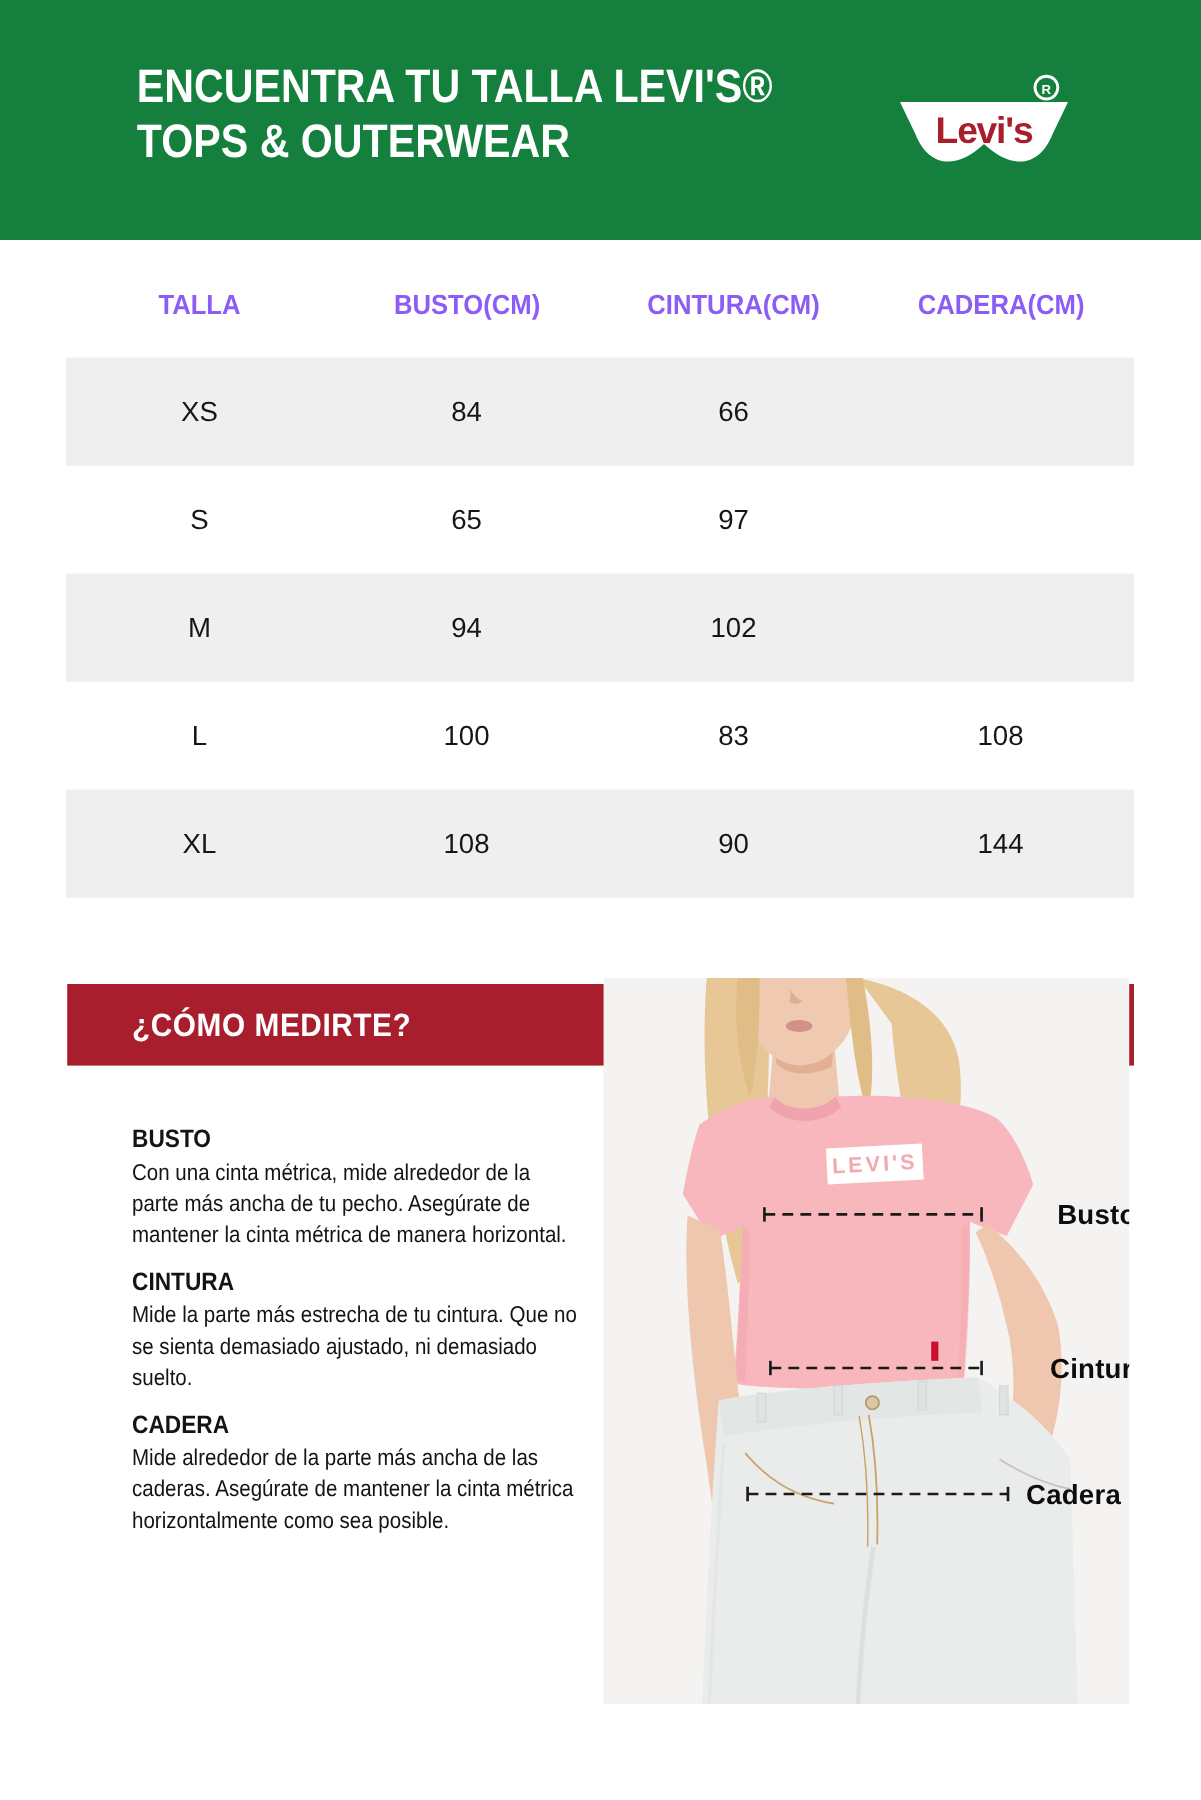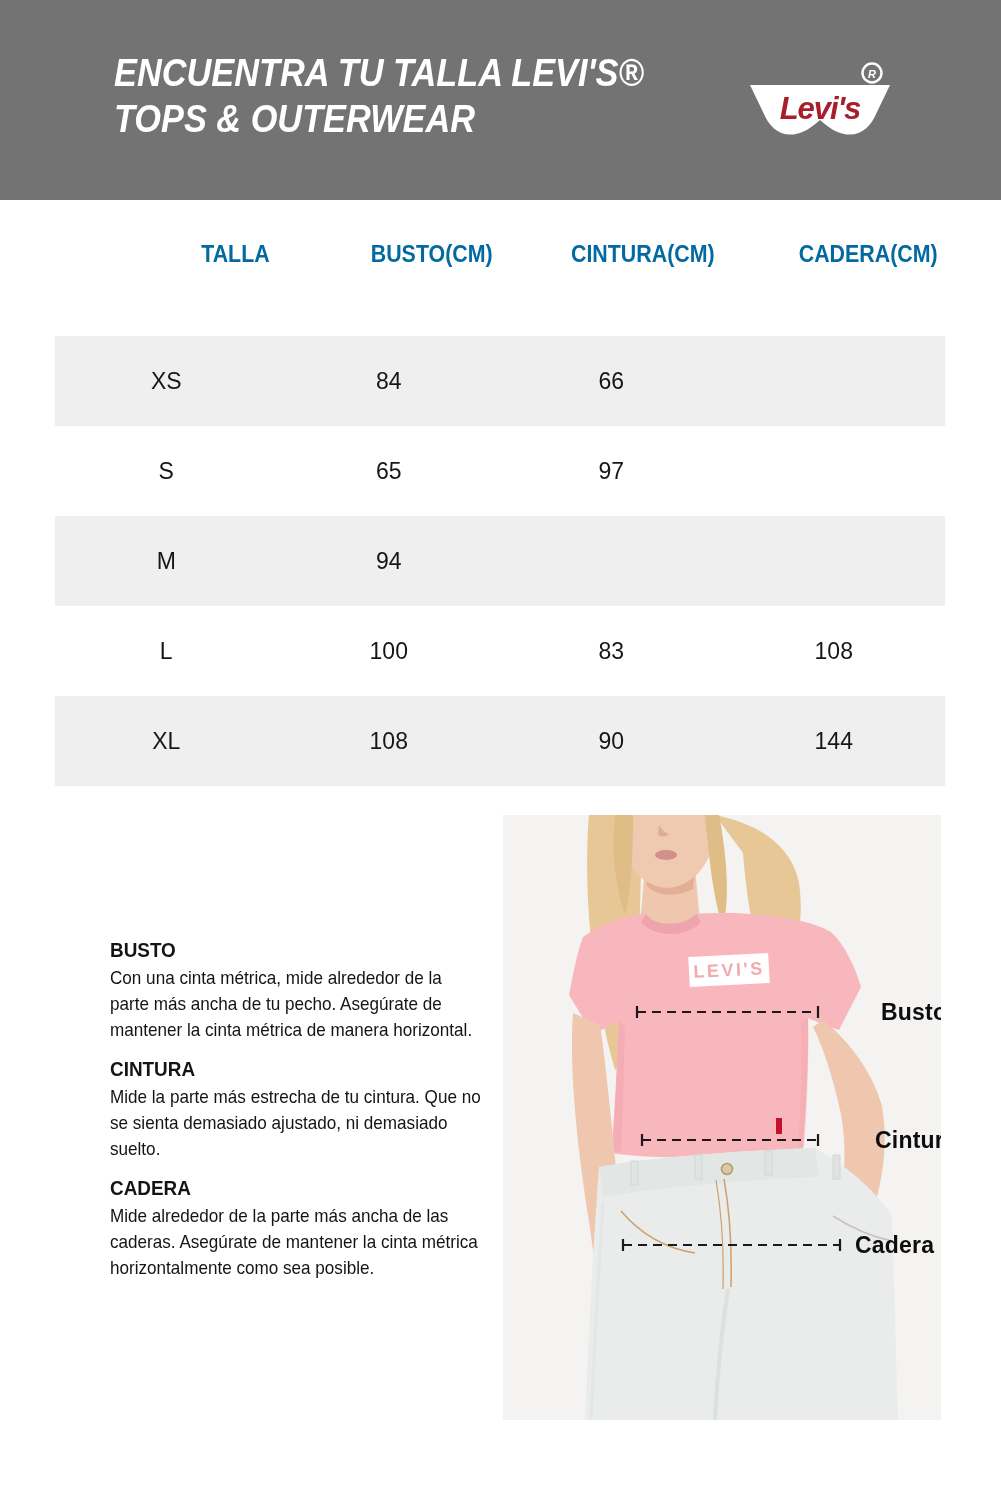--- a/index.html
+++ b/index.html
@@ -1,31 +1,31 @@
 <!DOCTYPE html>
 <html><head>
 <meta charset="utf-8">
 <style>
   html,body { margin:0; padding:0; background:#ffffff; }
   #canvas {
     position:relative; width:1001px; height:1500px; overflow:hidden;
     background:#ffffff; font-family:"Liberation Sans", sans-serif; color:#111;
   }
   
-  .banner-top { position:absolute; left:0; top:0; width:1001px; height:200px; background:#737373;font-style:italic; }
+  .banner-top { position:absolute; left:0; top:0; width:1001px; height:200px; background:#15803d; }
   .title-block { position:absolute; left:114px; top:50px; color:#fff; font-weight:bold;
                  font-size:39px; line-height:46px; letter-spacing:0px;
                  transform:scaleX(.88); transform-origin:0 0; white-space:nowrap; }
   .logo-wrap { position:absolute; left:745px; top:58px; width:150px; height:95px; }
   
   .col-headers { position:absolute; left:55px; top:210px; width:890px; height:88px;
                  display:grid; grid-template-columns:repeat(4,1fr); align-items:center;
-                 text-align:right; font-weight:bold; font-size:23px; color:#0369a1; }
+                 text-align:center; font-weight:bold; font-size:23px; color:#8b5cf6; }
   .col-headers span { display:inline-block; transform:scaleX(.93); }
-  .table-rows { position:absolute; left:55px; top:298px; width:890px;margin-top:38px; }
+  .table-rows { position:absolute; left:55px; top:298px; width:890px; }
   .size-row { height:90px; display:grid; grid-template-columns:repeat(4,1fr);
               align-items:center; text-align:center; font-size:23px; color:#161616; }
   .size-row.alt { background:#EFEFEF; }
   
   .medirte-banner { position:absolute; left:56px; top:820px; width:889px; height:68px;
                     background:#A91E2C; z-index:0; }
   .medirte-title { position:absolute; left:54px; top:0; height:68px; line-height:68px;
                    color:#fff; font-weight:bold; font-size:27px; letter-spacing:.5px;
                    transform:scaleX(.92); transform-origin:0 0; white-space:nowrap; }
   
@@ -78,35 +78,39 @@
       <span>66</span>
     </div>
     <div class="size-row">
       <span>S</span>
       <span>65</span>
       <span>97</span>
     </div>
     <div class="size-row alt">
       <span>M</span>
       <span>94</span>
+      <span>102</span>
     </div>
     <div class="size-row">
       <span>L</span>
       <span>100</span>
       <span>83</span>
       <span>108</span>
     </div>
     <div class="size-row alt">
       <span>XL</span>
       <span>108</span>
       <span>90</span>
       <span>144</span>
     </div>
   </div>
 
+  <div class="medirte-banner">
+    <div class="medirte-title">¿CÓMO MEDIRTE?</div>
+  </div>
 
   <div class="instructions">
     <div class="section">
       <p class="sec-heading">BUSTO</p>
       <p class="sec-body">Con una cinta métrica, mide alrededor de la parte más ancha de tu pecho. Asegúrate de mantener la cinta métrica de manera horizontal.</p>
     </div>
     <div class="section">
       <p class="sec-heading">CINTURA</p>
       <p class="sec-body">Mide la parte más estrecha de tu cintura. Que no se sienta demasiado ajustado, ni demasiado suelto.</p>
     </div>

